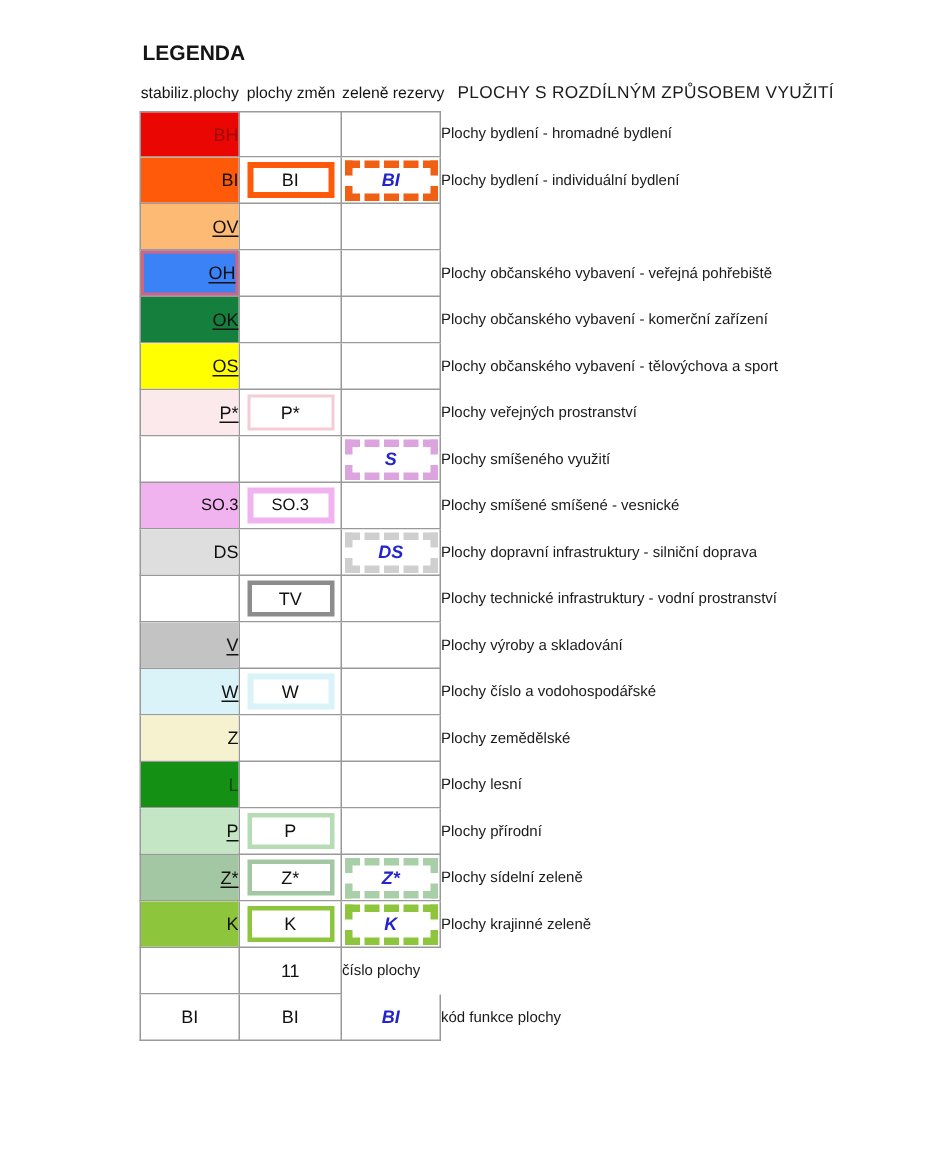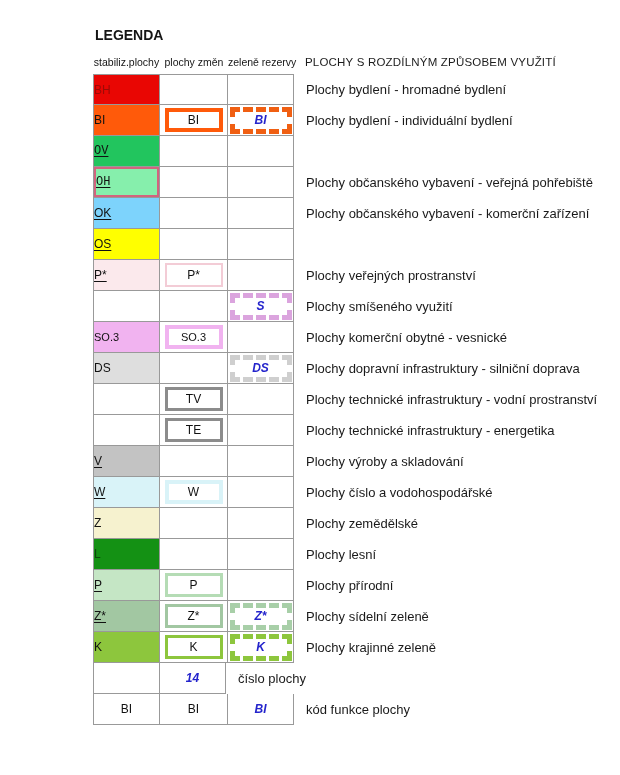--- a/index.html
+++ b/index.html
@@ -11,30 +11,30 @@
   .ch1{width:67px;} .ch2{width:68px;} .ch3{width:66px;}
   .right-header{position:absolute;left:305px;top:56px;font-size:11.5px;color:#1c1c1c;letter-spacing:.2px;}
   .legend{position:absolute;left:93px;top:74px;width:527px;}
   .lrow{display:flex;height:31px;align-items:stretch;}
   .lrow:first-child .cell{border-top:1px solid #999;}
   .cell{border-bottom:1px solid #999;border-right:1px solid #999;box-sizing:border-box;
         position:relative;display:flex;align-items:center;justify-content:center;background:#fff;}
   .c1{width:67px;border-left:1px solid #999;}
   .c2{width:68px;}
   .c3{width:66px;}
-  .fill{position:absolute;inset:0;display:flex;align-items:center;justify-content:flex-start;box-sizing:border-box;}
+  .fill{position:absolute;inset:0;display:flex;align-items:center;justify-content:flex-end;box-sizing:border-box;}
   .swbox{background:#fff;box-sizing:border-box;display:flex;align-items:center;justify-content:center;
          width:58px;height:24px;border-style:solid;}
   .dashbox{background:#fff;box-sizing:border-box;display:flex;align-items:center;justify-content:center;
          width:62px;height:27px;border-style:dashed;border-width:5px;}
   .lab{font-size:12px;color:#111;line-height:1;}
   .lab.small{font-size:11px;}
   .u{text-decoration:underline;text-underline-offset:2px;}
   .blue{color:#2424cc;font-style:italic;font-weight:bold;}
-  .desc{margin-left:12px;display:flex;align-items:center;font-size:13px;color:#1a1a1a;white-space:nowrap;}
+  .desc{margin-left:0;display:flex;align-items:center;font-size:10px;color:#1a1a1a;white-space:nowrap;}
 </style>
 </head>
 <body>
 
 <div class="page">
   <div class="title">LEGENDA</div>
 
   <div class="colheads">
     <span class="ch1">stabiliz.plochy</span>
     <span class="ch2">plochy změn</span>
@@ -67,55 +67,56 @@
         </div>
         <div class="cell c3">
           <div class="dashbox" style="border-color: rgb(240, 95, 18);">
             <span class="lab blue">BI</span>
           </div>
         </div>
         <div class="desc">Plochy bydlení - individuální bydlení</div>
       </div>
       <div class="lrow">
         <div class="cell c1">
-          <div class="fill" style="background: #22c55e; font-family: Liberation Mono, monospace;">
+          <div class="fill" style="background: #fdba74;">
             <span class="lab u">OV</span>
           </div>
         </div>
         <div class="cell c2"></div>
         <div class="cell c3"></div>
       </div>
       <div class="lrow">
         <div class="cell c1">
-          <div class="fill" style="background: #86efac; border: 2px solid rgb(210, 100, 126); font-family: Liberation Mono, monospace;">
+          <div class="fill" style="background: #3b82f6; border: 2px solid rgb(210, 100, 126);">
             <span class="lab u">OH</span>
           </div>
         </div>
         <div class="cell c2"></div>
         <div class="cell c3"></div>
         <div class="desc">Plochy občanského vybavení - veřejná pohřebiště</div>
       </div>
       <div class="lrow">
         <div class="cell c1">
-          <div class="fill" style="background: #7dd3fc;">
+          <div class="fill" style="background: #15803d;">
             <span class="lab u">OK</span>
           </div>
         </div>
         <div class="cell c2"></div>
         <div class="cell c3"></div>
         <div class="desc">Plochy občanského vybavení - komerční zařízení</div>
       </div>
       <div class="lrow">
         <div class="cell c1">
           <div class="fill" style="background: rgb(255, 255, 0);">
             <span class="lab u">OS</span>
           </div>
         </div>
         <div class="cell c2"></div>
         <div class="cell c3"></div>
+        <div class="desc">Plochy občanského vybavení - tělovýchova a sport</div>
       </div>
       <div class="lrow">
         <div class="cell c1">
           <div class="fill" style="background: rgb(251, 233, 236);">
             <span class="lab u">P*</span>
           </div>
         </div>
         <div class="cell c2">
           <div class="swbox" style="border-color: rgb(243, 204, 214); border-width: 2px;">
             <span class="lab">P*</span>
@@ -139,21 +140,21 @@
           <div class="fill" style="background: rgb(241, 179, 240);">
             <span class="lab small">SO.3</span>
           </div>
         </div>
         <div class="cell c2">
           <div class="swbox" style="border-color: rgb(241, 179, 240); border-width: 4px;">
             <span class="lab small">SO.3</span>
           </div>
         </div>
         <div class="cell c3"></div>
-        <div class="desc">Plochy komerční obytné - vesnické</div>
+        <div class="desc">Plochy smíšené smíšené - vesnické</div>
       </div>
       <div class="lrow">
         <div class="cell c1">
           <div class="fill" style="background: rgb(222, 222, 222);">
             <span class="lab">DS</span>
           </div>
         </div>
         <div class="cell c2"></div>
         <div class="cell c3">
           <div class="dashbox" style="border-color: rgb(207, 207, 207);">
@@ -166,30 +167,20 @@
         <div class="cell c1"></div>
         <div class="cell c2">
           <div class="swbox" style="border-color: rgb(140, 140, 140); border-width: 3px;">
             <span class="lab">TV</span>
           </div>
         </div>
         <div class="cell c3"></div>
         <div class="desc">Plochy technické infrastruktury - vodní prostranství</div>
       </div>
       <div class="lrow">
-        <div class="cell c1"></div>
-        <div class="cell c2">
-          <div class="swbox" style="border-color: rgb(140, 140, 140); border-width: 3px;">
-            <span class="lab">TE</span>
-          </div>
-        </div>
-        <div class="cell c3"></div>
-        <div class="desc">Plochy technické infrastruktury - energetika</div>
-      </div>
-      <div class="lrow">
         <div class="cell c1">
           <div class="fill" style="background: rgb(195, 195, 195);">
             <span class="lab u">V</span>
           </div>
         </div>
         <div class="cell c2"></div>
         <div class="cell c3"></div>
         <div class="desc">Plochy výroby a skladování</div>
       </div>
       <div class="lrow">
@@ -271,22 +262,22 @@
         </div>
         <div class="cell c3">
           <div class="dashbox" style="border-color: rgb(141, 198, 61);">
             <span class="lab blue">K</span>
           </div>
         </div>
         <div class="desc">Plochy krajinné zeleně</div>
       </div>
       <div class="lrow">
         <div class="cell c1"></div>
-        <div class="cell c3">
-          <span class="lab blue">14</span>
+        <div class="cell c2">
+          <span class="lab">11</span>
         </div>
         <div class="desc">číslo plochy</div>
       </div>
       <div class="lrow">
         <div class="cell c1">
           <span class="lab">BI</span>
         </div>
         <div class="cell c2">
           <span class="lab">BI</span>
         </div>

